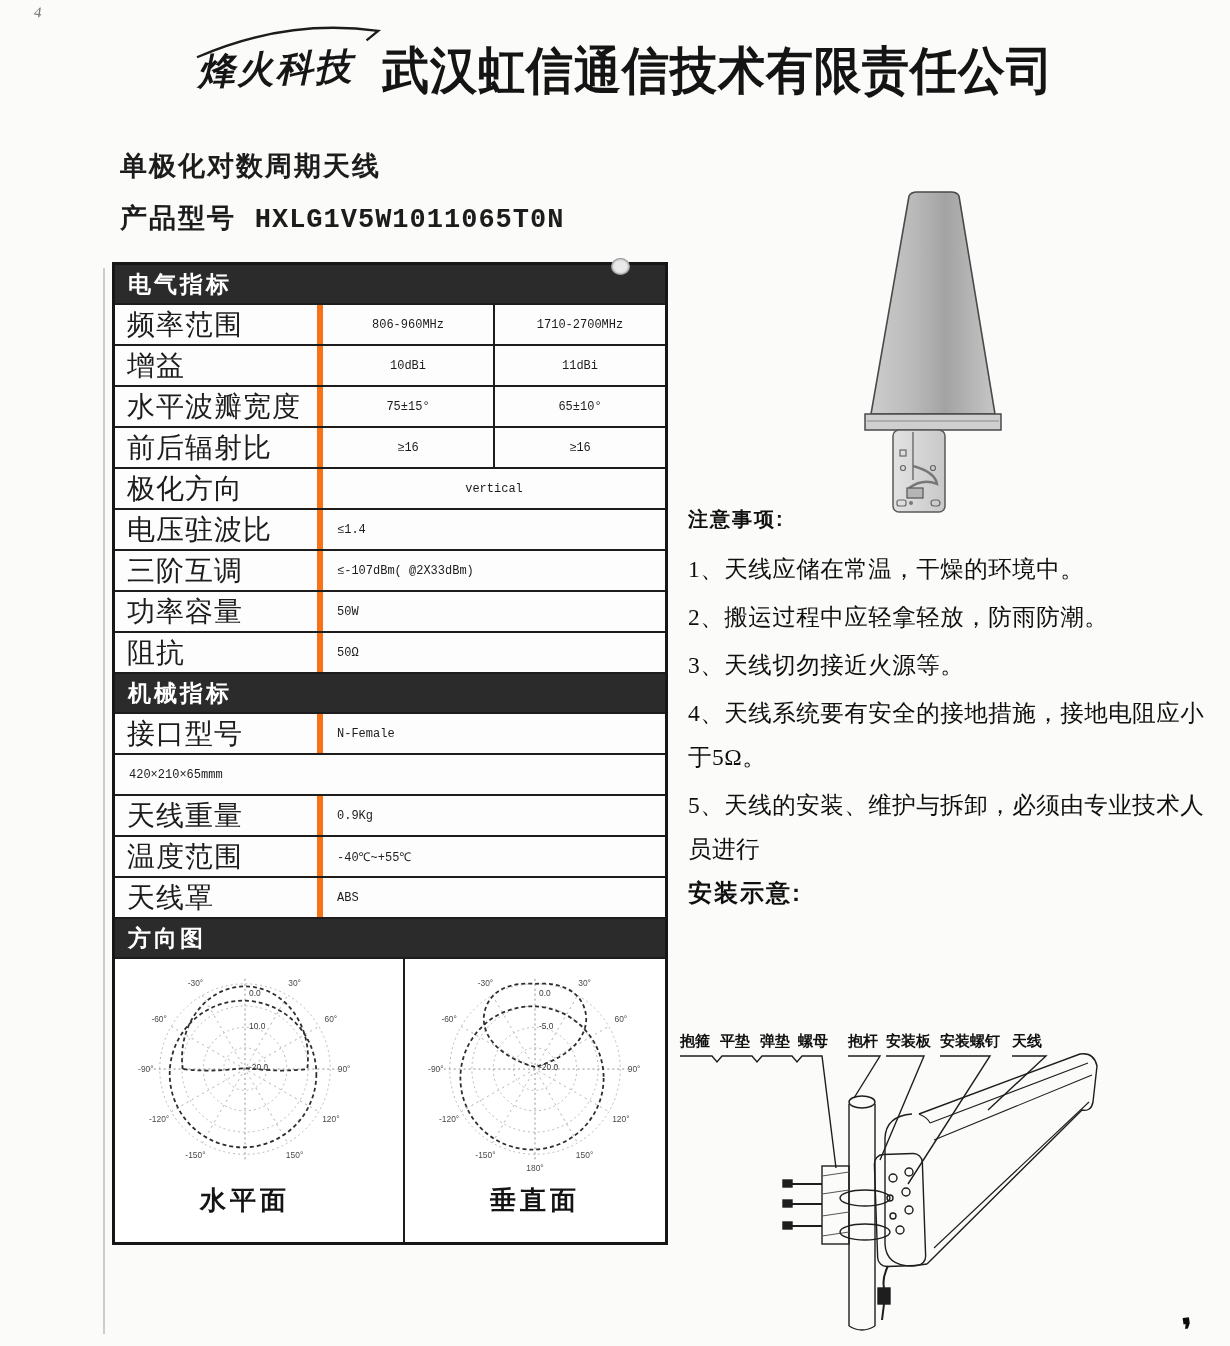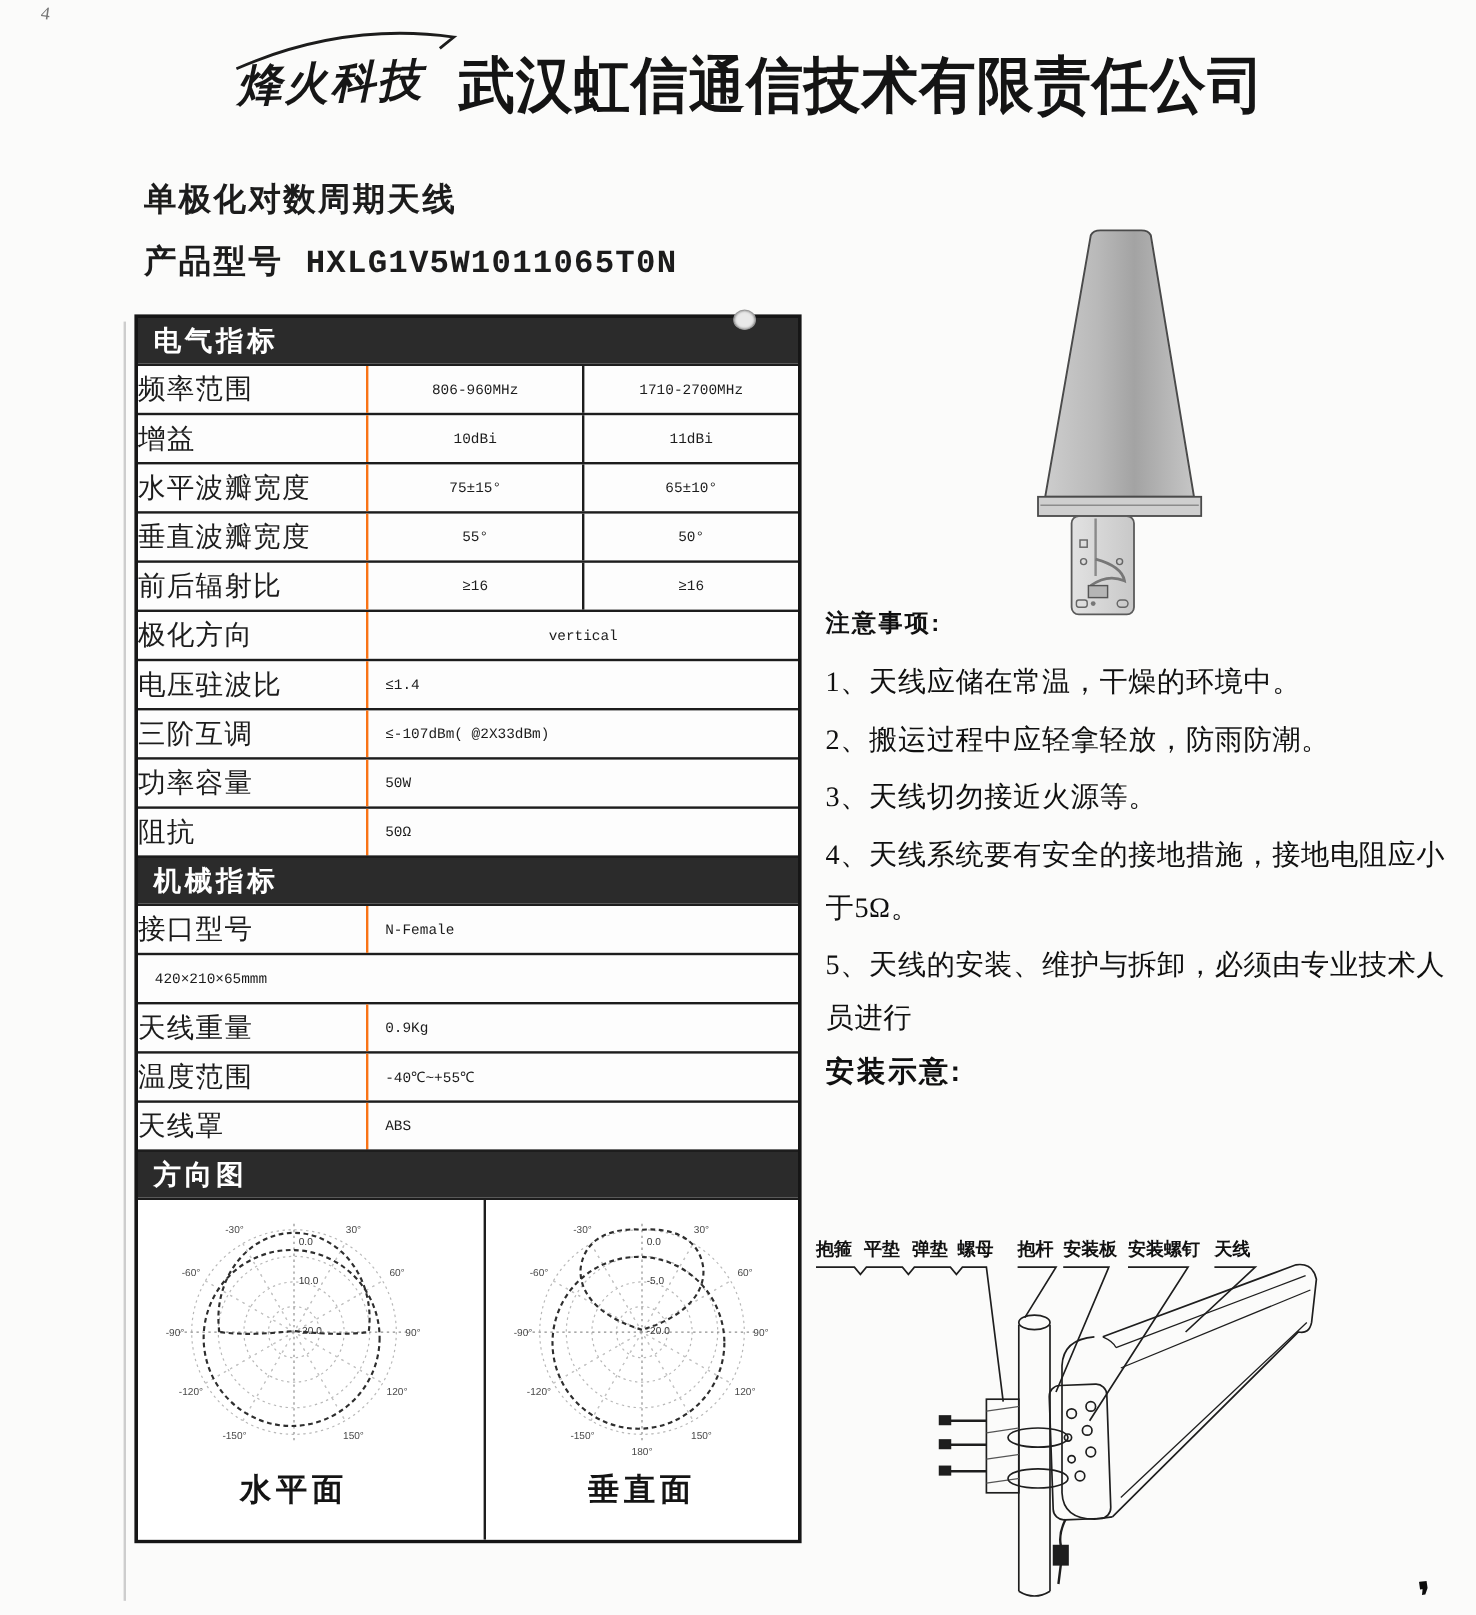--- a/index.html
+++ b/index.html
@@ -42,22 +42,22 @@
     font-size:23px;letter-spacing:3px;border-top:2px solid #1d1d1d;position:relative;
   }
   .sec-bar:first-child{border-top:none;}
   .dot-artifact{
     position:absolute;right:35px;top:-7px;width:17px;height:15px;border-radius:50%;
     background:#e9e9e9;border:1px solid #9a9a9a;box-shadow:inset 0 0 2px #777;
   }
   .srow{display:flex;border-top:2px solid #1d1d1d;height:39px;background:#fdfdfd;}
   .cell{display:flex;align-items:center;}
   .lab{
-    width:190px;flex:none;border-right:2px solid #f97316;
-    font-size:23px;letter-spacing:1px;
+    width:190px;flex:none;border-right:6px solid #f97316;padding-left:12px;
+    font-size:28px;letter-spacing:1px;
   }
   .val{
     flex:1;justify-content:center;
     font-family:"Liberation Mono", monospace;font-size:12px;
   }
   .val + .val{border-left:2px solid #1d1d1d;}
   .val.left{justify-content:flex-start;padding-left:14px;}
   
   .pattern-row{display:flex;border-top:2px solid #1d1d1d;height:283px;background:#fff;gap:28px;}
   .pattern-cell{flex:1;display:flex;flex-direction:column;align-items:center;padding-top:10px;}
@@ -113,25 +113,20 @@
       </div>
       <div class="srow">
         <div class="cell lab">增益</div>
         <div class="cell val">10dBi</div>
         <div class="cell val">11dBi</div>
       </div>
       <div class="srow">
         <div class="cell lab">水平波瓣宽度</div>
         <div class="cell val">75±15°</div>
         <div class="cell val">65±10°</div>
-      </div>
-      <div class="srow">
-        <div class="cell lab">垂直波瓣宽度</div>
-        <div class="cell val">55°</div>
-        <div class="cell val">50°</div>
       </div>
       <div class="srow">
         <div class="cell lab">前后辐射比</div>
         <div class="cell val">≥16</div>
         <div class="cell val">≥16</div>
       </div>
       <div class="srow">
         <div class="cell lab">极化方向</div>
         <div class="cell val">vertical</div>
       </div>

